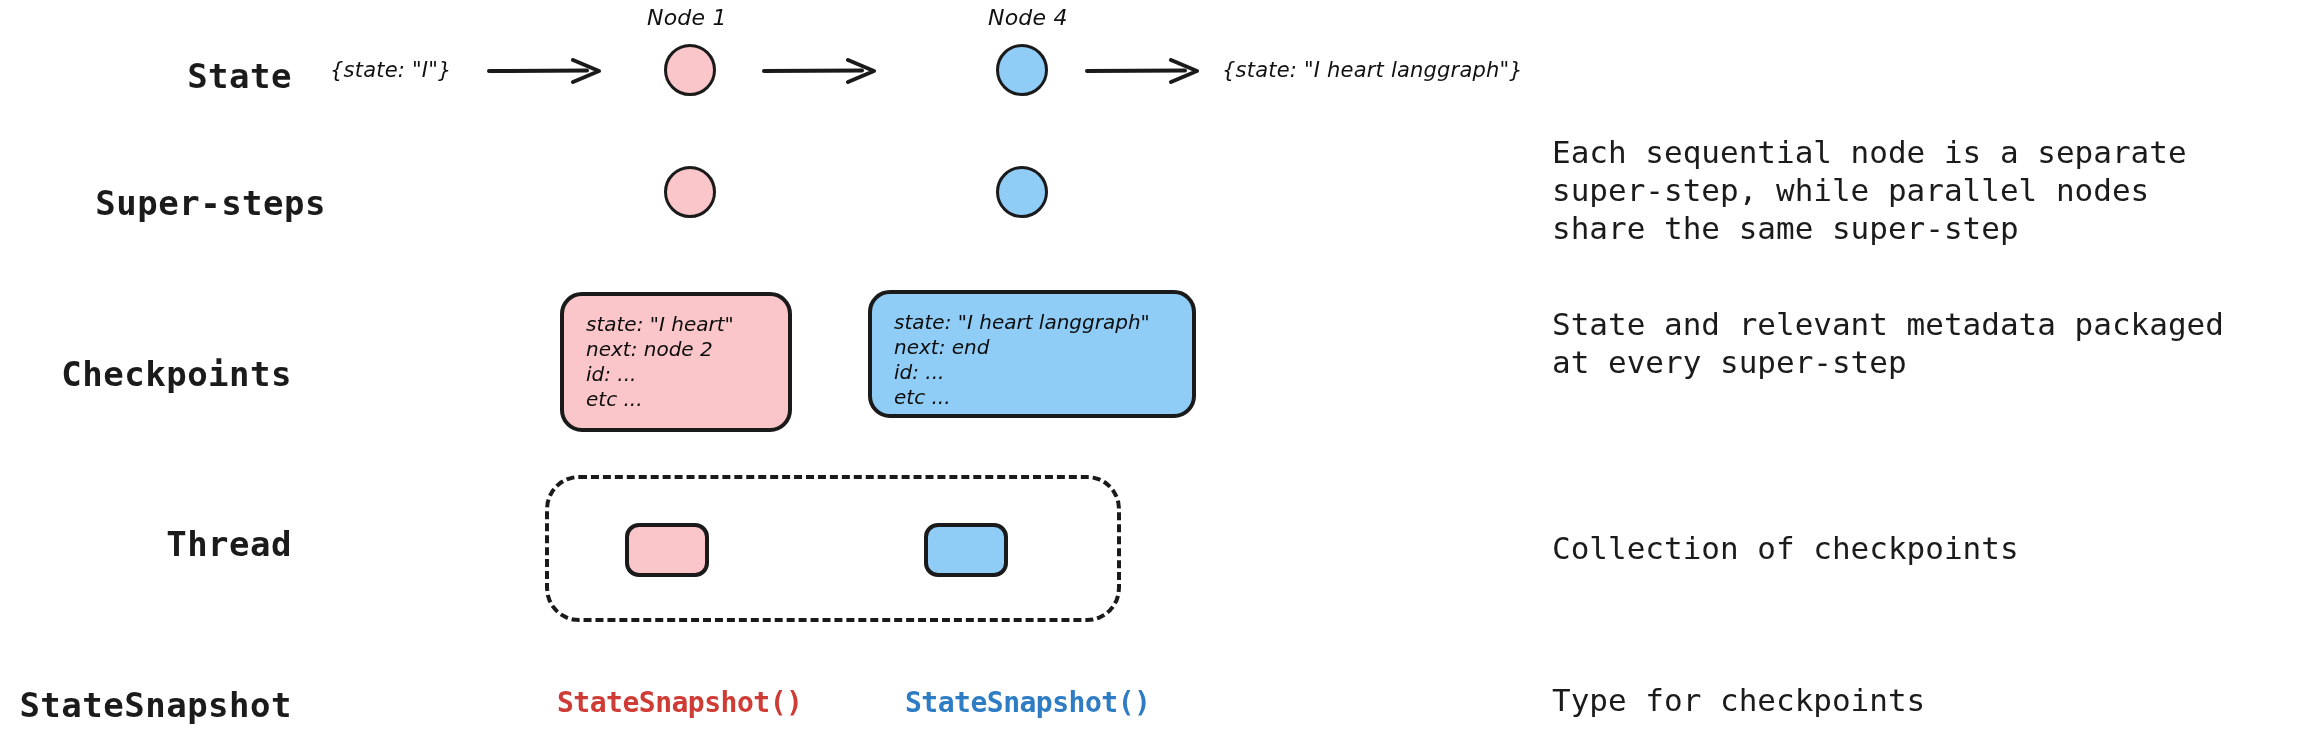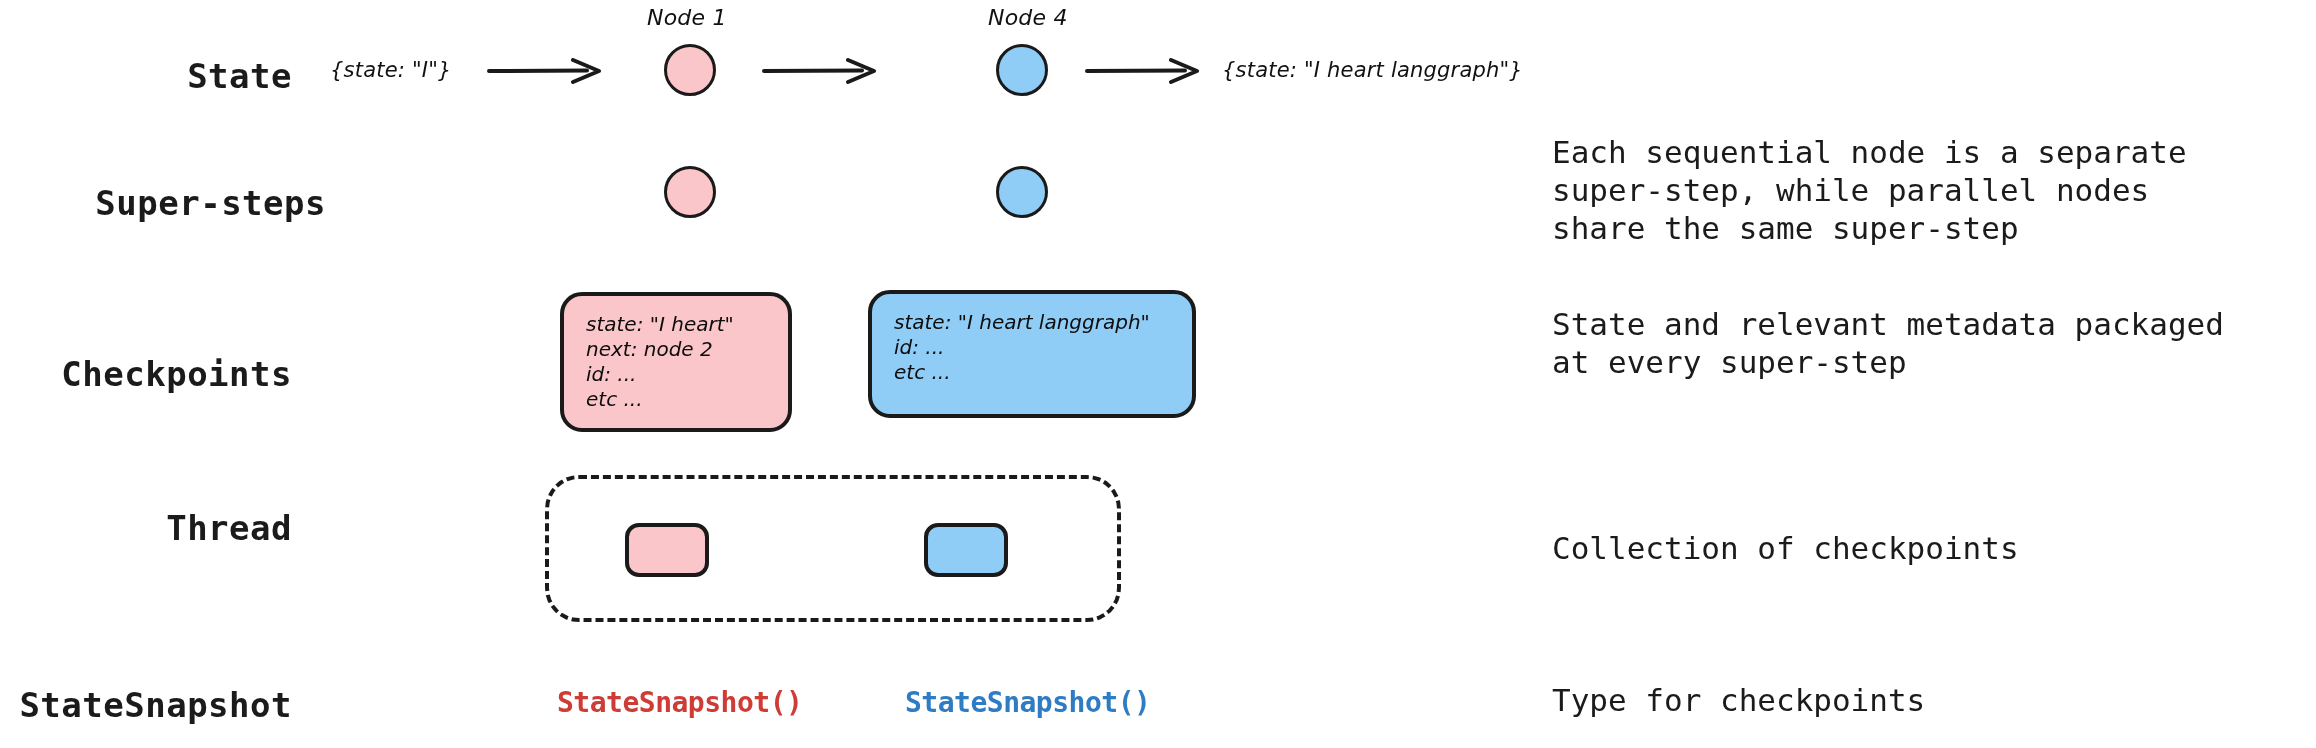--- a/index.html
+++ b/index.html
@@ -27,21 +27,21 @@
     font-size: 34px;
     font-weight: 700;
     color: #1b1b1b;
     letter-spacing: 0.5px;
     white-space: nowrap;
     text-align: right;
   }
   .lbl-graph        { left: 0; width: 292px; top: 56px; }
   .lbl-supersteps   { left: 0; width: 292px; top: 183px; margin-left: 34px; }
   .lbl-checkpoints  { left: 0; width: 292px; top: 354px; }
-  .lbl-thread       { left: 0; width: 292px; top: 508px; }
+  .lbl-thread       { left: 0; width: 292px; top: 524px; }
   .lbl-snapshot     { left: 0; width: 292px; top: 685px; }
 
   
   .desc {
     position: absolute;
     left: 1552px;
     font-family: "DejaVu Sans Mono", monospace;
     font-size: 31px;
     font-weight: 400;
     color: #1b1b1b;
@@ -179,20 +179,21 @@
 
   <div class="ckpt-box ckpt-pink" style="left:560px; top:292px; width:232px; height:140px;">
     <div class="ckpt-line">state: "I heart"</div>
     <div class="ckpt-line">next: node 2</div>
     <div class="ckpt-line">id: ...</div>
     <div class="ckpt-line">etc ...</div>
   </div>
 
   <div class="ckpt-box ckpt-blue" style="left:868px; top:290px; width:328px; height:128px;">
     <div class="ckpt-line">state: "I heart langgraph"</div>
+    <div class="ckpt-line">next: end</div>
     <div class="ckpt-line">id: ...</div>
     <div class="ckpt-line">etc ...</div>
   </div>
 
   <div class="desc desc-checkpoints">State and relevant metadata packaged
 at every super-step</div>
 
   <div class="thread-box" style="left:545px; top:475px; width:576px; height:147px;">
     <div class="thread-chip chip-pink" style="left:76px; top:44px;"></div>
     <div class="thread-chip chip-blue" style="left:375px; top:44px;"></div>

